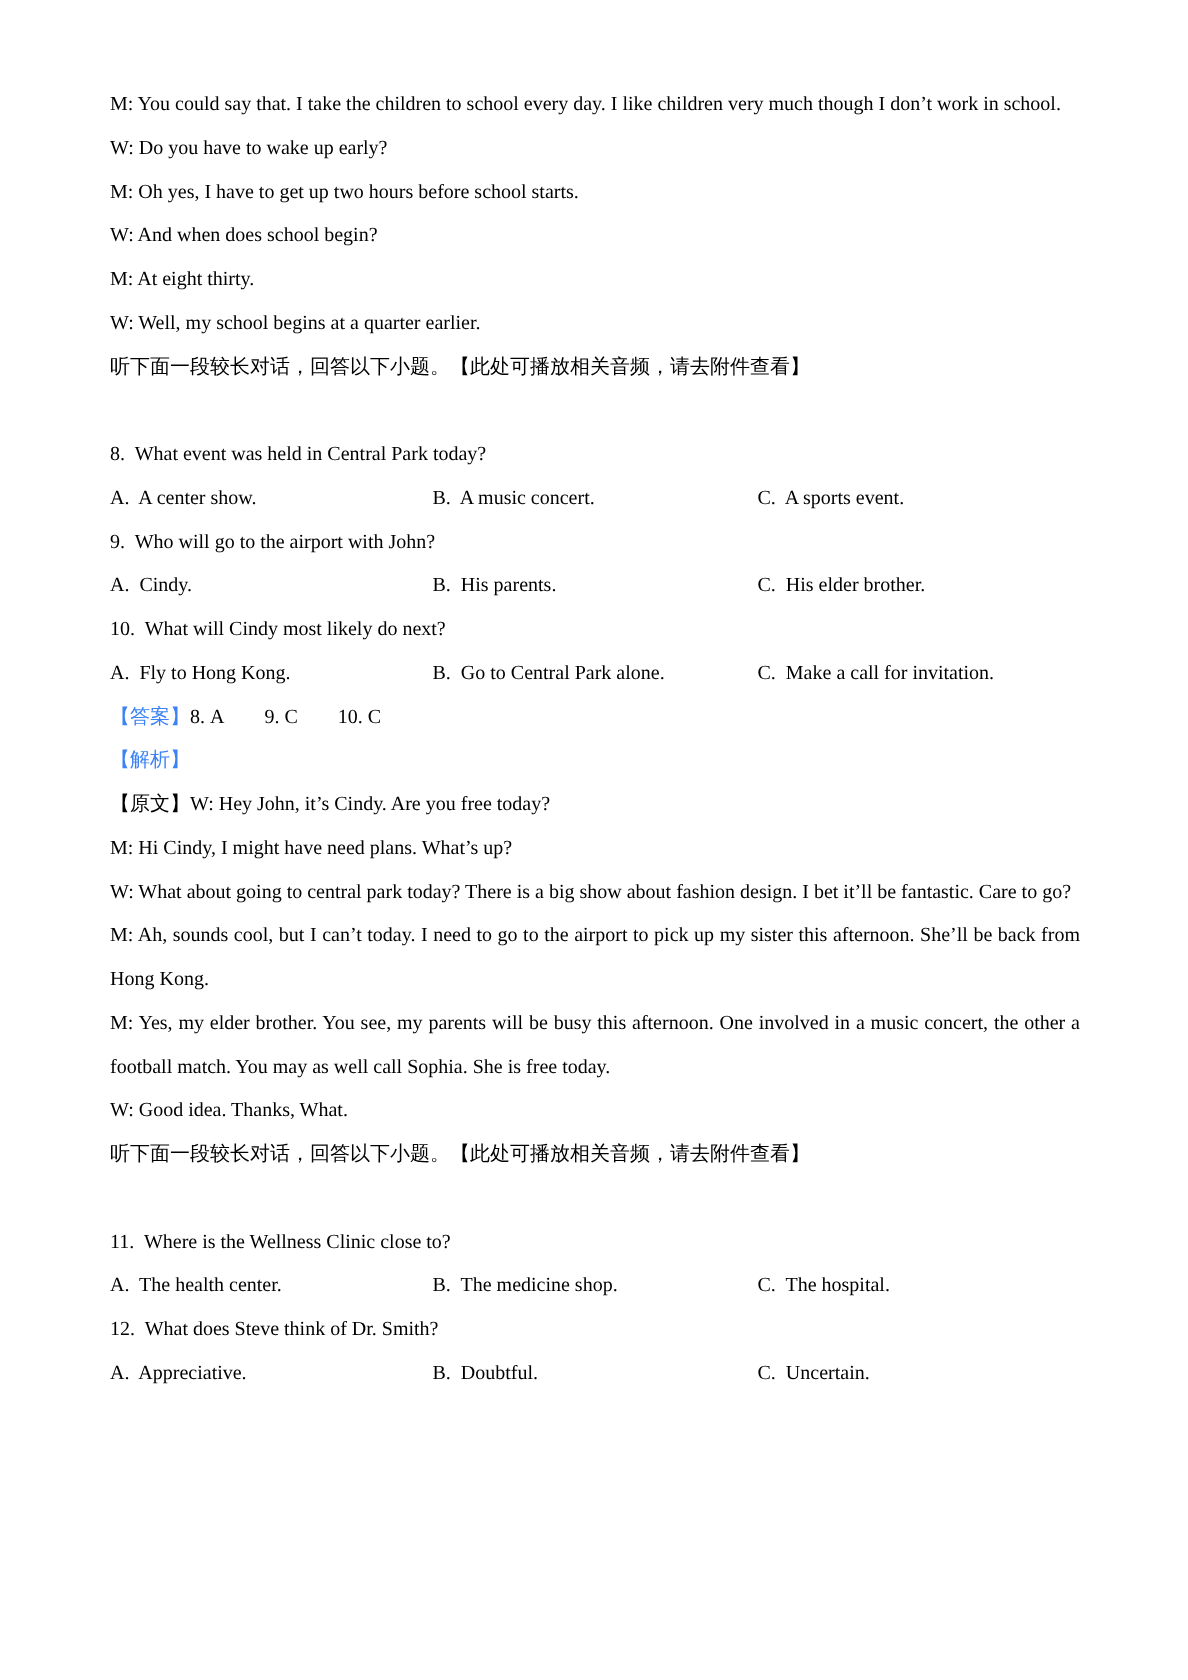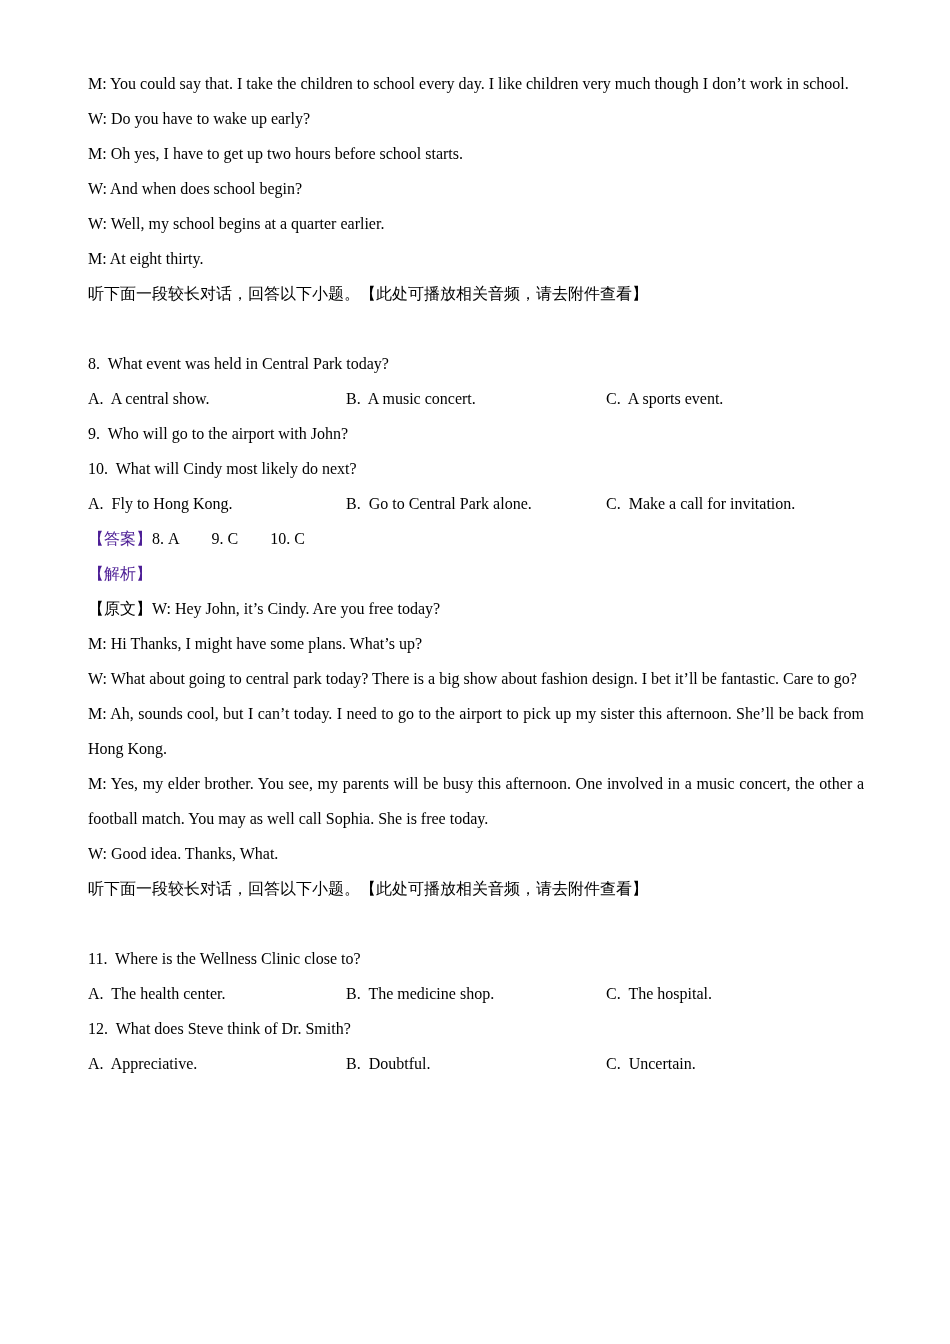--- a/index.html
+++ b/index.html
@@ -32,57 +32,62 @@
   }
   .options-row {
     display: grid;
     grid-template-columns: 258px 260px 1fr;
     line-height: 35px;
   }
   .option {
     white-space: pre-wrap;
   }
   .accent {
-    color: #4c1d95;
+    color: #3b82f6;
   }
   .answer-item {
     margin-right: 32px;
     font-family: Liberation Serif, serif;
   }
 </style>
 </head>
 <body>
 
 <div class="page">
   <div id="doc-content">
       <p class="text-line"><span>M: You could say that. I take the children to school every day. I like children very much though I don’t work in school.</span></p>
       <p class="text-line"><span>W: Do you have to wake up early?</span></p>
       <p class="text-line"><span>M: Oh yes, I have to get up two hours before school starts.</span></p>
       <p class="text-line"><span>W: And when does school begin?</span></p>
+      <p class="text-line"><span>M: At eight thirty.</span></p>
       <p class="text-line"><span>W: Well, my school begins at a quarter earlier.</span></p>
-      <p class="text-line"><span>M: At eight thirty.</span></p>
       <p class="text-line"><span>听下面一段较长对话，回答以下小题。【此处可播放相关音频，请去附件查看】</span></p>
       <div class="spacer"></div>
       <p class="text-line"><span>8.  What event was held in Central Park today?</span></p>
       <div class="options-row">
-        <span class="option">A.  A central show.</span>
+        <span class="option">A.  A center show.</span>
         <span class="option">B.  A music concert.</span>
         <span class="option">C.  A sports event.</span>
       </div>
       <p class="text-line"><span>9.  Who will go to the airport with John?</span></p>
+      <div class="options-row">
+        <span class="option">A.  Cindy.</span>
+        <span class="option">B.  His parents.</span>
+        <span class="option">C.  His elder brother.</span>
+      </div>
       <p class="text-line"><span>10.  What will Cindy most likely do next?</span></p>
       <div class="options-row">
         <span class="option">A.  Fly to Hong Kong.</span>
         <span class="option">B.  Go to Central Park alone.</span>
         <span class="option">C.  Make a call for invitation.</span>
       </div>
       <p class="text-line"><span class="accent">【答案】</span><span class="answer-item">8. A</span><span class="answer-item">9. C</span><span class="answer-item">10. C</span></p>
       <p class="text-line"><span class="accent">【解析】</span></p>
       <p class="text-line"><span>【原文】</span><span>W: Hey John, it’s Cindy. Are you free today?</span></p>
-      <p class="text-line"><span>M: Hi Thanks, I might have some plans. What’s up?</span></p>
+      <p class="text-line"><span>M: Hi Cindy, I might have need plans. What’s up?</span></p>
       <p class="text-line"><span>W: What about going to central park today? There is a big show about fashion design. I bet it’ll be fantastic. Care to go?</span></p>
       <p class="text-line"><span>M: Ah, sounds cool, but I can’t today. I need to go to the airport to pick up my sister this afternoon. She’ll be back from Hong Kong.</span></p>
       <p class="text-line"><span>M: Yes, my elder brother. You see, my parents will be busy this afternoon. One involved in a music concert, the other a football match. You may as well call Sophia. She is free today.</span></p>
       <p class="text-line"><span>W: Good idea. Thanks, What.</span></p>
       <p class="text-line"><span>听下面一段较长对话，回答以下小题。【此处可播放相关音频，请去附件查看】</span></p>
       <div class="spacer"></div>
       <p class="text-line"><span>11.  Where is the Wellness Clinic close to?</span></p>
       <div class="options-row">
         <span class="option">A.  The health center.</span>
         <span class="option">B.  The medicine shop.</span>

